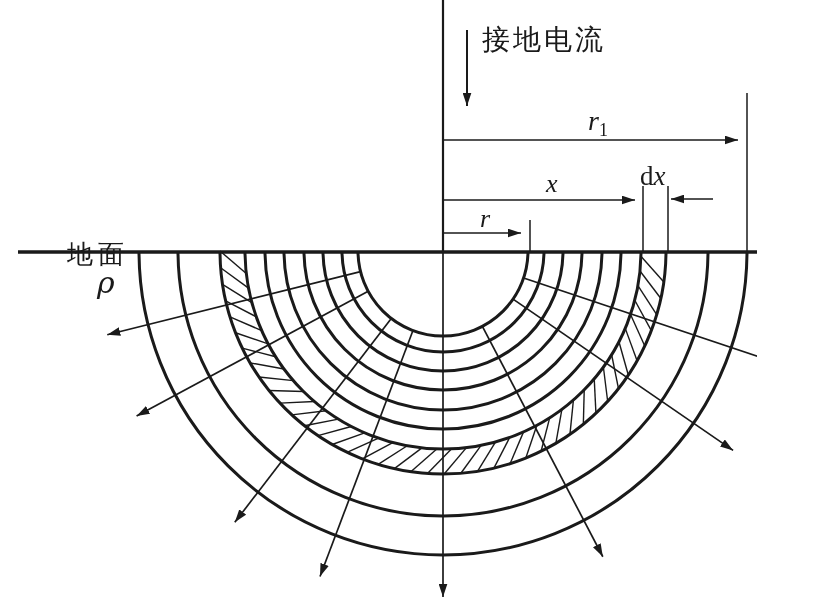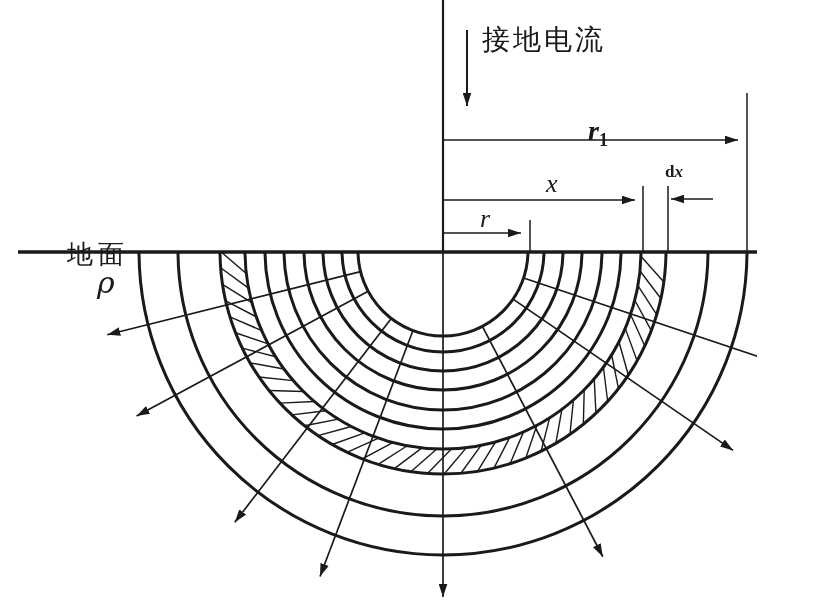--- a/index.html
+++ b/index.html
@@ -13,24 +13,24 @@
   .canvas svg{position:absolute;left:0;top:0;}
   .lbl{
     position:absolute;
     color:#1a1a1a;
     white-space:nowrap;
     line-height:1;
     user-select:none;
   }
   .it{font-style:italic;}
   .l-current{left:482px;top:26px;font-size:28px;letter-spacing:3px;}
-  .l-r1{left:588px;top:117px;font-size:28px;font-weight:bold;}
+  .l-r1{left:588px;top:107px;font-size:28px;}
   .l-r1 .sub{font-size:18px;font-style:normal;vertical-align:-6px;}
   .l-x{left:546px;top:171px;font-size:26px;}
-  .l-dx{left:665px;top:163px;font-size:17px;font-weight:bold;}
+  .l-dx{left:640px;top:163px;font-size:27px;}
   .l-r{left:480px;top:206px;font-size:26px;}
   .l-ground{left:67px;top:216px;font-size:26px;letter-spacing:5px;margin-top:26px;}
   .l-rho{left:97px;top:268px;font-size:30px;font-family:"DejaVu Serif", serif;}
   .l-wm{left:649px;top:587px;font-size:20px;font-family:"Liberation Sans", sans-serif;}
 </style>
 </head>
 <body>
 
 <div class="canvas">
 

